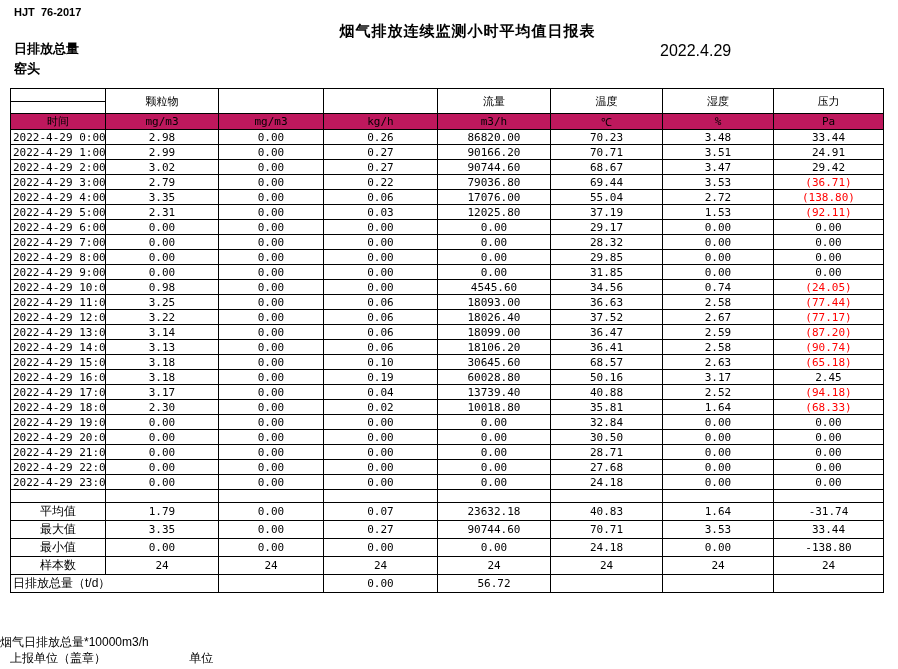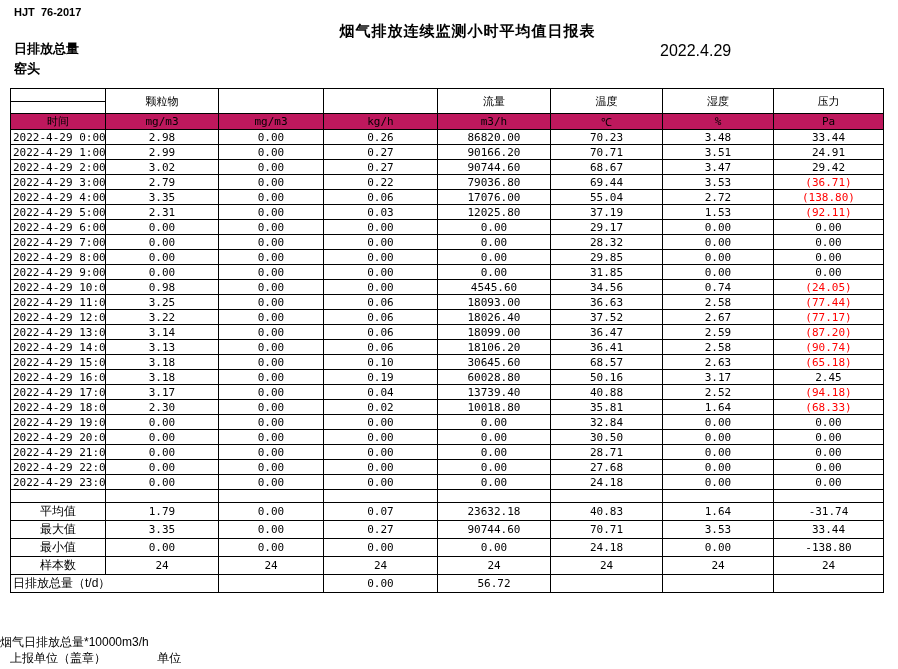--- a/index.html
+++ b/index.html
@@ -59,21 +59,21 @@
   tr.total-row td.total-label {
     text-align: left; font-family: "Liberation Sans", sans-serif; font-size: 12px;
   }
   td.neg { color: #ff0000; }
   .footnote {
     position: absolute; left: 0; top: 634px; font-size: 12px;
   }
   .footer-row {
     position: absolute; left: 10px; top: 650px; font-size: 12px;
   }
-  .footer-row .unit-label { margin-left: 48px; }
+  .footer-row .unit-label { margin-left: 80px; }
 </style>
 </head>
 <body>
 
 <div class="doc-code">HJT  76-2017</div>
 <div class="title">烟气排放连续监测小时平均值日报表</div>
 <div class="date">2022.4.29</div>
 <div class="company">日排放总量</div>
 <div class="location">窑头</div>
 

